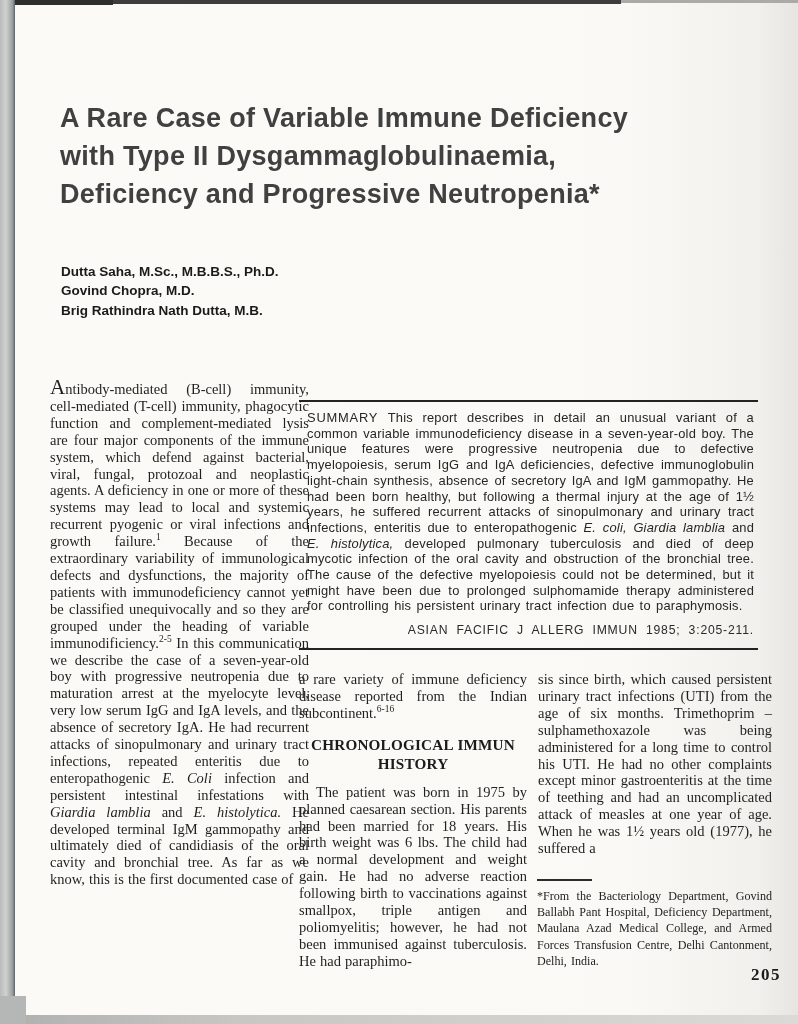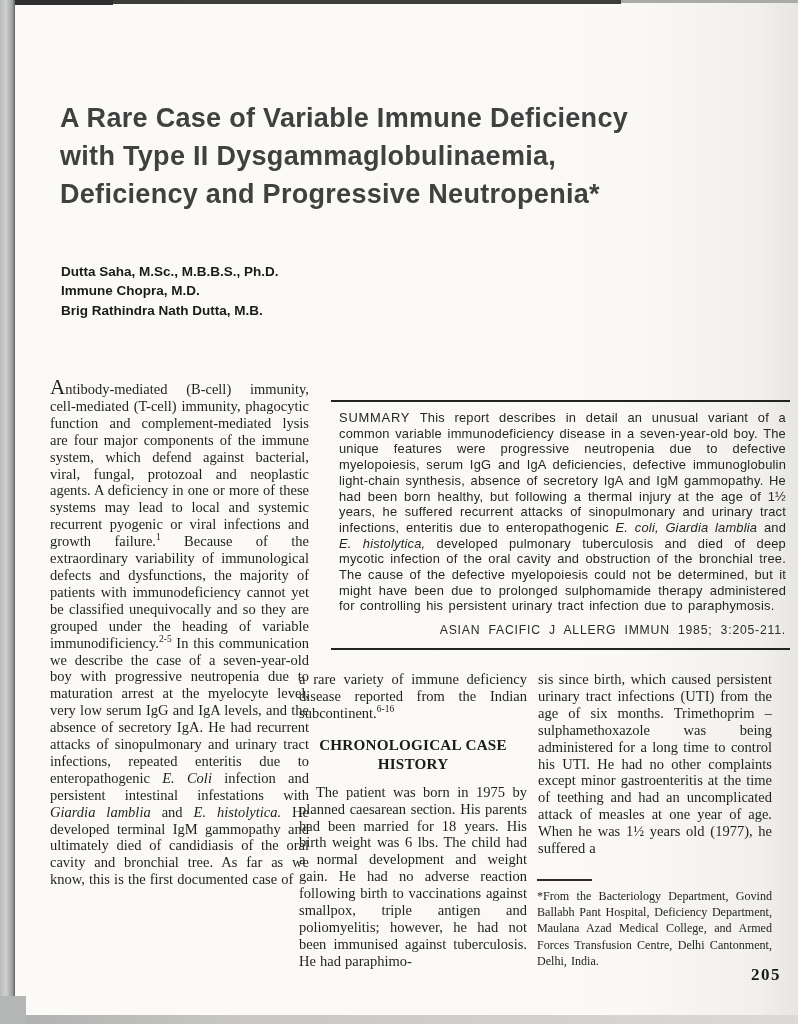--- a/index.html
+++ b/index.html
@@ -52,21 +52,21 @@
   .initcap { font-size: 21px; line-height: 10px; }
   sup { font-size: 9.5px; vertical-align: super; line-height: 0; }
 
   
   .summary-box {
     position: absolute; left: 299px; top: 400px; width: 459px; box-sizing: border-box;
     border-top: 2px solid #232323; border-bottom: 2px solid #232323;
     padding: 8px 4px 9px 8px;
     font-family: "Liberation Sans", sans-serif;
     font-size: 12.9px; line-height: 15.7px; text-align: justify;
-    color: #262626; word-spacing: 1.5px; letter-spacing: 0.2px; margin-left: 32px;
+    color: #262626; word-spacing: 1.5px; letter-spacing: 0.2px;
   }
   .summary-caps { letter-spacing: 0.8px; }
   .citation {
     text-align: right; margin-top: 9px;
     font-size: 12.2px; letter-spacing: 0.8px; word-spacing: 4px; color: #2a2a2a;
   }
 
   .mid-heading {
     text-align: center; font-weight: bold; font-size: 15.2px;
     line-height: 19px; letter-spacing: 0.2px; margin: 13px 8px 11px; color: #1b1b1b;
@@ -99,34 +99,34 @@
 <div class="corner-bl"></div>
 
 <div class="title">
   <div>A Rare Case of Variable Immune Deficiency</div>
   <div>with Type II Dysgammaglobulinaemia,</div>
   <div>Deficiency and Progressive Neutropenia*</div>
 </div>
 
 <div class="authors">
   <div>Dutta Saha, M.Sc., M.B.B.S., Ph.D.</div>
-  <div>Immune Chopra, M.D.</div>
+  <div>Govind Chopra, M.D.</div>
   <div>Brig Rathindra Nath Dutta, M.B.</div>
 </div>
 
 <div class="col col-left"><span class="initcap">A</span><span>ntibody-mediated (B-cell) immunity, cell-mediated (T-cell) immunity, phagocytic function and complement-mediated lysis are four major components of the immune system, which defend against bacterial, viral, fungal, protozoal and neoplastic agents.  A deficiency in one or more of these systems may lead to local and systemic recurrent pyogenic or viral infections and growth failure.</span><sup>1</sup><span>  Because of the extraordinary variability of immunological defects and dysfunctions, the majority of patients with immunodeficiency cannot yet be classified unequivocally and so they are grouped under the heading of variable immunodificiency.</span><sup>2-5</sup><span>  In this communication we describe the case of a seven-year-old boy with progressive neutropenia due to maturation arrest at the myelocyte level, very low serum IgG and IgA levels, and the absence of secretory IgA.  He had recurrent attacks of sinopulmonary and urinary tract infections, repeated enteritis due to enteropathogenic </span><i>E. Coli</i><span> infection and persistent intestinal infestations with </span><i>Giardia lamblia</i><span> and </span><i>E. histolytica.</i><span> He developed terminal IgM gammopathy and ultimately died of candidiasis of the oral cavity and bronchial tree.  As far as we know, this is the first documented case of</span></div>
 
 <div class="summary-box">
   <div><span class="summary-caps">SUMMARY</span><span>  This report describes in detail an unusual variant of a common variable immunodeficiency disease in a seven-year-old boy.  The unique features were progressive neutropenia due to defective myelopoiesis, serum IgG and IgA deficiencies, defective immunoglobulin light-chain synthesis, absence of secretory IgA and IgM gammopathy.  He had been born healthy, but following a thermal injury at the age of 1½ years, he suffered recurrent attacks of sinopulmonary and urinary tract infections, enteritis due to enteropathogenic </span><i>E. coli, Giardia lamblia</i><span> and </span><i>E. histolytica,</i><span> developed pulmonary tuberculosis and died of deep mycotic infection of the oral cavity and obstruction of the bronchial tree.  The cause of the defective myelopoiesis could not be determined, but it might have been due to prolonged sulphomamide therapy administered for controlling his persistent urinary tract infection due to paraphymosis.</span></div>
   <div class="citation">ASIAN FACIFIC J ALLERG IMMUN 1985; 3:205-211.</div>
 </div>
 
 <div class="col col-mid">
   <div><span>a rare variety of immune deficiency disease reported from the Indian subcontinent.</span><sup>6-16</sup></div>
-  <div class="mid-heading">CHRONOLOGICAL CASE HISTORY</div>
+  <div class="mid-heading">CHRONOLOGICAL IMMUN HISTORY</div>
   <div class="indent">The patient was born in 1975 by planned caesarean section.  His parents had been married for 18 years.  His birth weight was 6 lbs.  The child had a normal development and weight gain.  He had no adverse reaction following birth to vaccinations against smallpox, triple antigen and poliomyelitis; however, he had not been immunised against tuberculosis.  He had paraphimo-</div>
 </div>
 
 <div class="col col-right">sis since birth, which caused persistent urinary tract infections (UTI) from the age of six months.  Trimethoprim – sulphamethoxazole was being administered for a long time to control his UTI.  He had no other complaints except minor gastroenteritis at the time of teething and had an uncomplicated attack of measles at one year of age.  When he was 1½ years old (1977), he suffered a</div>
 
 <div class="footnote-rule"></div>
 <div class="footnote">*From the Bacteriology Department, Govind Ballabh Pant Hospital, Deficiency Department, Maulana Azad Medical College, and Armed Forces Transfusion Centre, Delhi Cantonment, Delhi, India.</div>
 
 <div class="page-number">205</div>
 

